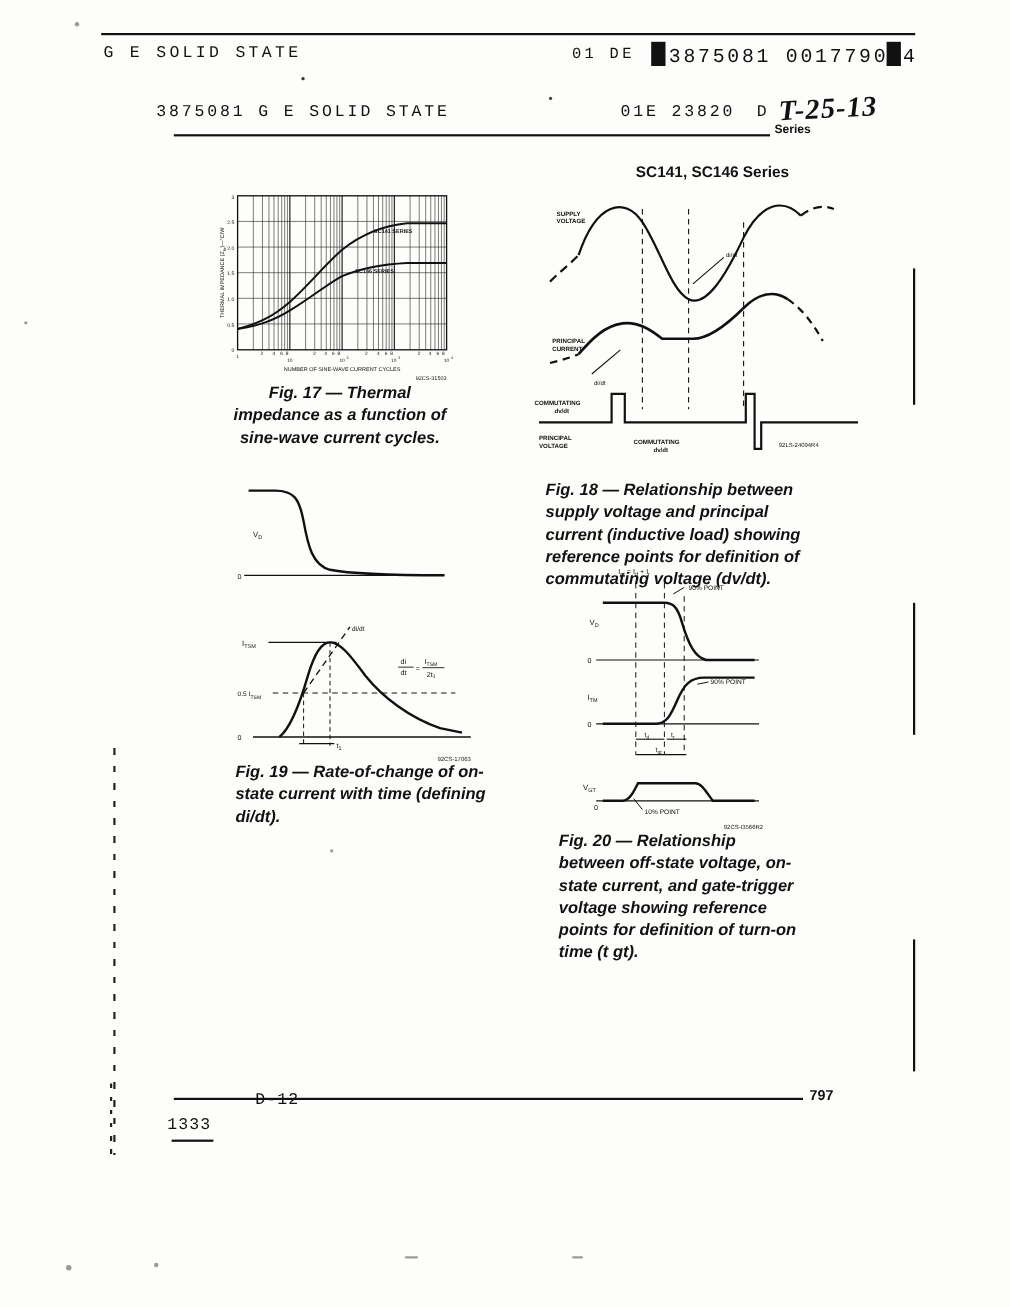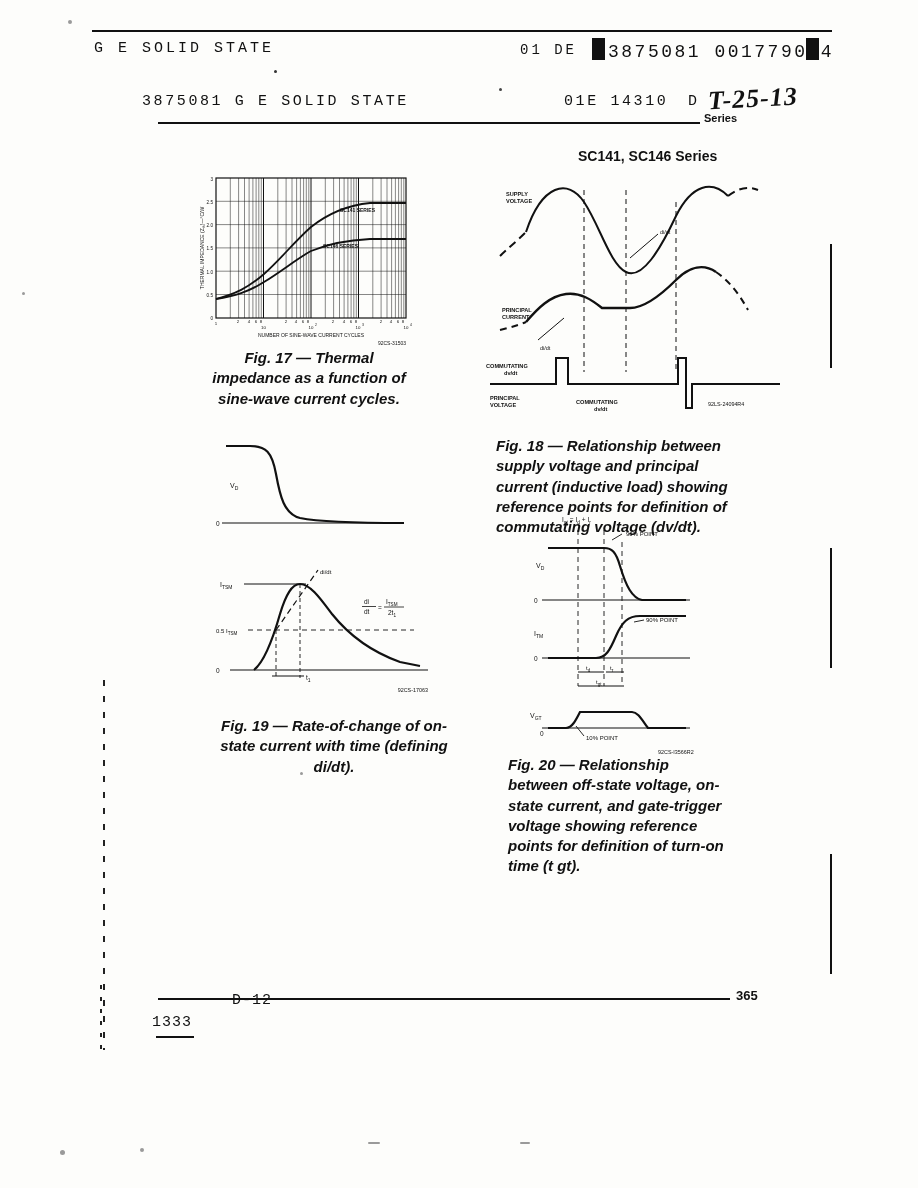--- a/index.html
+++ b/index.html
@@ -101,21 +101,21 @@
   <div class="hdr-rule"></div>
   <div class="hdr-left">G E SOLID STATE</div>
   <div class="hdr-mid">01  DE</div>
   <div class="barcode bc1"></div>
   <div class="hdr-code">3875081 0017790 4</div>
   <div class="barcode bc2"></div>
   <div class="dot-a"></div>
   <div class="dot-b"></div>
 
   <div class="line2-left">3875081 G E SOLID STATE</div>
-  <div class="line2-right">01E  14310</div>
+  <div class="line2-right">01E  23820</div>
   <div class="line2-d">D</div>
   <div class="handwrite">T-25-13</div>
   <div class="rule2"></div>
   <div class="triacs">Series</div>
   <div class="series-title">SC141, SC146 Series</div>
 
   <div class="vrule vr1"></div>
   <div class="vrule vr2"></div>
   <div class="vrule vr3"></div>
   <div class="vr-left"></div>
@@ -296,21 +296,21 @@
 
       <text x="150" y="52" font-size="6.5" font-family="Liberation Sans, sans-serif" fill="#111">di</text>
       <text x="150" y="62" font-size="6.5" font-family="Liberation Sans, sans-serif" fill="#111">dt</text>
       <line x1="148" y1="54.5" x2="162" y2="54.5" stroke="#111" stroke-width="0.8"></line>
       <text x="164" y="58" font-size="6.5" font-family="Liberation Sans, sans-serif" fill="#111">=</text>
       <text x="172" y="52" font-size="6.5" font-family="Liberation Sans, sans-serif" fill="#111">I<tspan font-size="4.6" dy="1.5">TSM</tspan></text>
       <text x="174" y="63" font-size="6.5" font-family="Liberation Sans, sans-serif" fill="#111">2t<tspan font-size="4.6" dy="1.5">1</tspan></text>
       <line x1="170" y1="55" x2="190" y2="55" stroke="#111" stroke-width="0.8"></line>
       <text x="214" y="140" font-size="5.4" text-anchor="end" font-family="Liberation Sans, sans-serif" fill="#111">92CS-17063</text>
     </svg>
-    <div class="cap" style="position:absolute;left:0px;top:164px;width:240px;text-align:center;">Fig. 19 — Rate-of-change of on-state current with time (defining di/dt).</div>
+    <div class="cap" style="position:absolute;left:0px;top:140px;width:240px;text-align:left;">Fig. 19 — Rate-of-change of on-state current with time (defining di/dt).</div>
   </div>
 
   <div class="fig" style="left:500px;top:510px;width:300px;height:300px;">
     <svg width="300" height="250" viewBox="0 0 300 250">
 
       <text x="62" y="12" font-size="6.5" font-family="Liberation Sans, sans-serif" fill="#111">I<tspan font-size="5" dy="2">gt</tspan><tspan dy="-2"> = I</tspan><tspan font-size="5" dy="2">d</tspan><tspan dy="-2"> + I</tspan><tspan font-size="5" dy="2">r</tspan></text>
       <path d="M48,38 L104,38 C112,38 116,42 120,56 C126,76 132,88 142,90 L186,90" fill="none" stroke="#111" stroke-width="2.2"></path>
       <line x1="42" y1="90" x2="190" y2="90" stroke="#111" stroke-width="1.1"></line>
       <text x="36" y="58" font-size="7" font-family="Liberation Sans, sans-serif" fill="#111">V<tspan font-size="5" dy="2">D</tspan></text>
       <text x="34" y="93" font-size="6.5" font-family="Liberation Sans, sans-serif" fill="#111">0</text>
@@ -342,21 +342,21 @@
       <text x="30" y="208" font-size="7" font-family="Liberation Sans, sans-serif" fill="#111">V<tspan font-size="5" dy="2">GT</tspan></text>
       <text x="40" y="226" font-size="6.5" font-family="Liberation Sans, sans-serif" fill="#111">0</text>
       <text x="86" y="230" font-size="6" font-family="Liberation Sans, sans-serif" fill="#111">10% POINT</text>
       <line x1="76" y1="216" x2="84" y2="226" stroke="#111" stroke-width="0.9"></line>
       <text x="158" y="244" font-size="5.4" font-family="Liberation Sans, sans-serif" fill="#111">92CS-I3566R2</text>
     </svg>
     <div class="cap" style="position:absolute;left:8px;top:245px;width:222px;">Fig. 20 — Relationship between off-state voltage, on-state current, and gate-trigger voltage showing reference points for definition of turn-on time (t gt).</div>
   </div>
 
   <div class="foot-rule"></div>
-  <div class="foot-797">365</div>
+  <div class="foot-797">797</div>
   <div class="foot-1333">1333</div>
   <div class="foot-d12">D-12</div>
   <div class="foot-underline"></div>
   <div class="foot-brk"></div>
 
   <div class="fleck" style="left:68px;top:20px;width:4px;height:4px;"></div>
   <div class="fleck" style="left:60px;top:1150px;width:5px;height:5px;"></div>
   <div class="fleck" style="left:140px;top:1148px;width:4px;height:4px;"></div>
   <div class="fleck" style="left:368px;top:1142px;width:12px;height:2px;border-radius:1px;"></div>
   <div class="fleck" style="left:520px;top:1142px;width:10px;height:2px;border-radius:1px;"></div>

